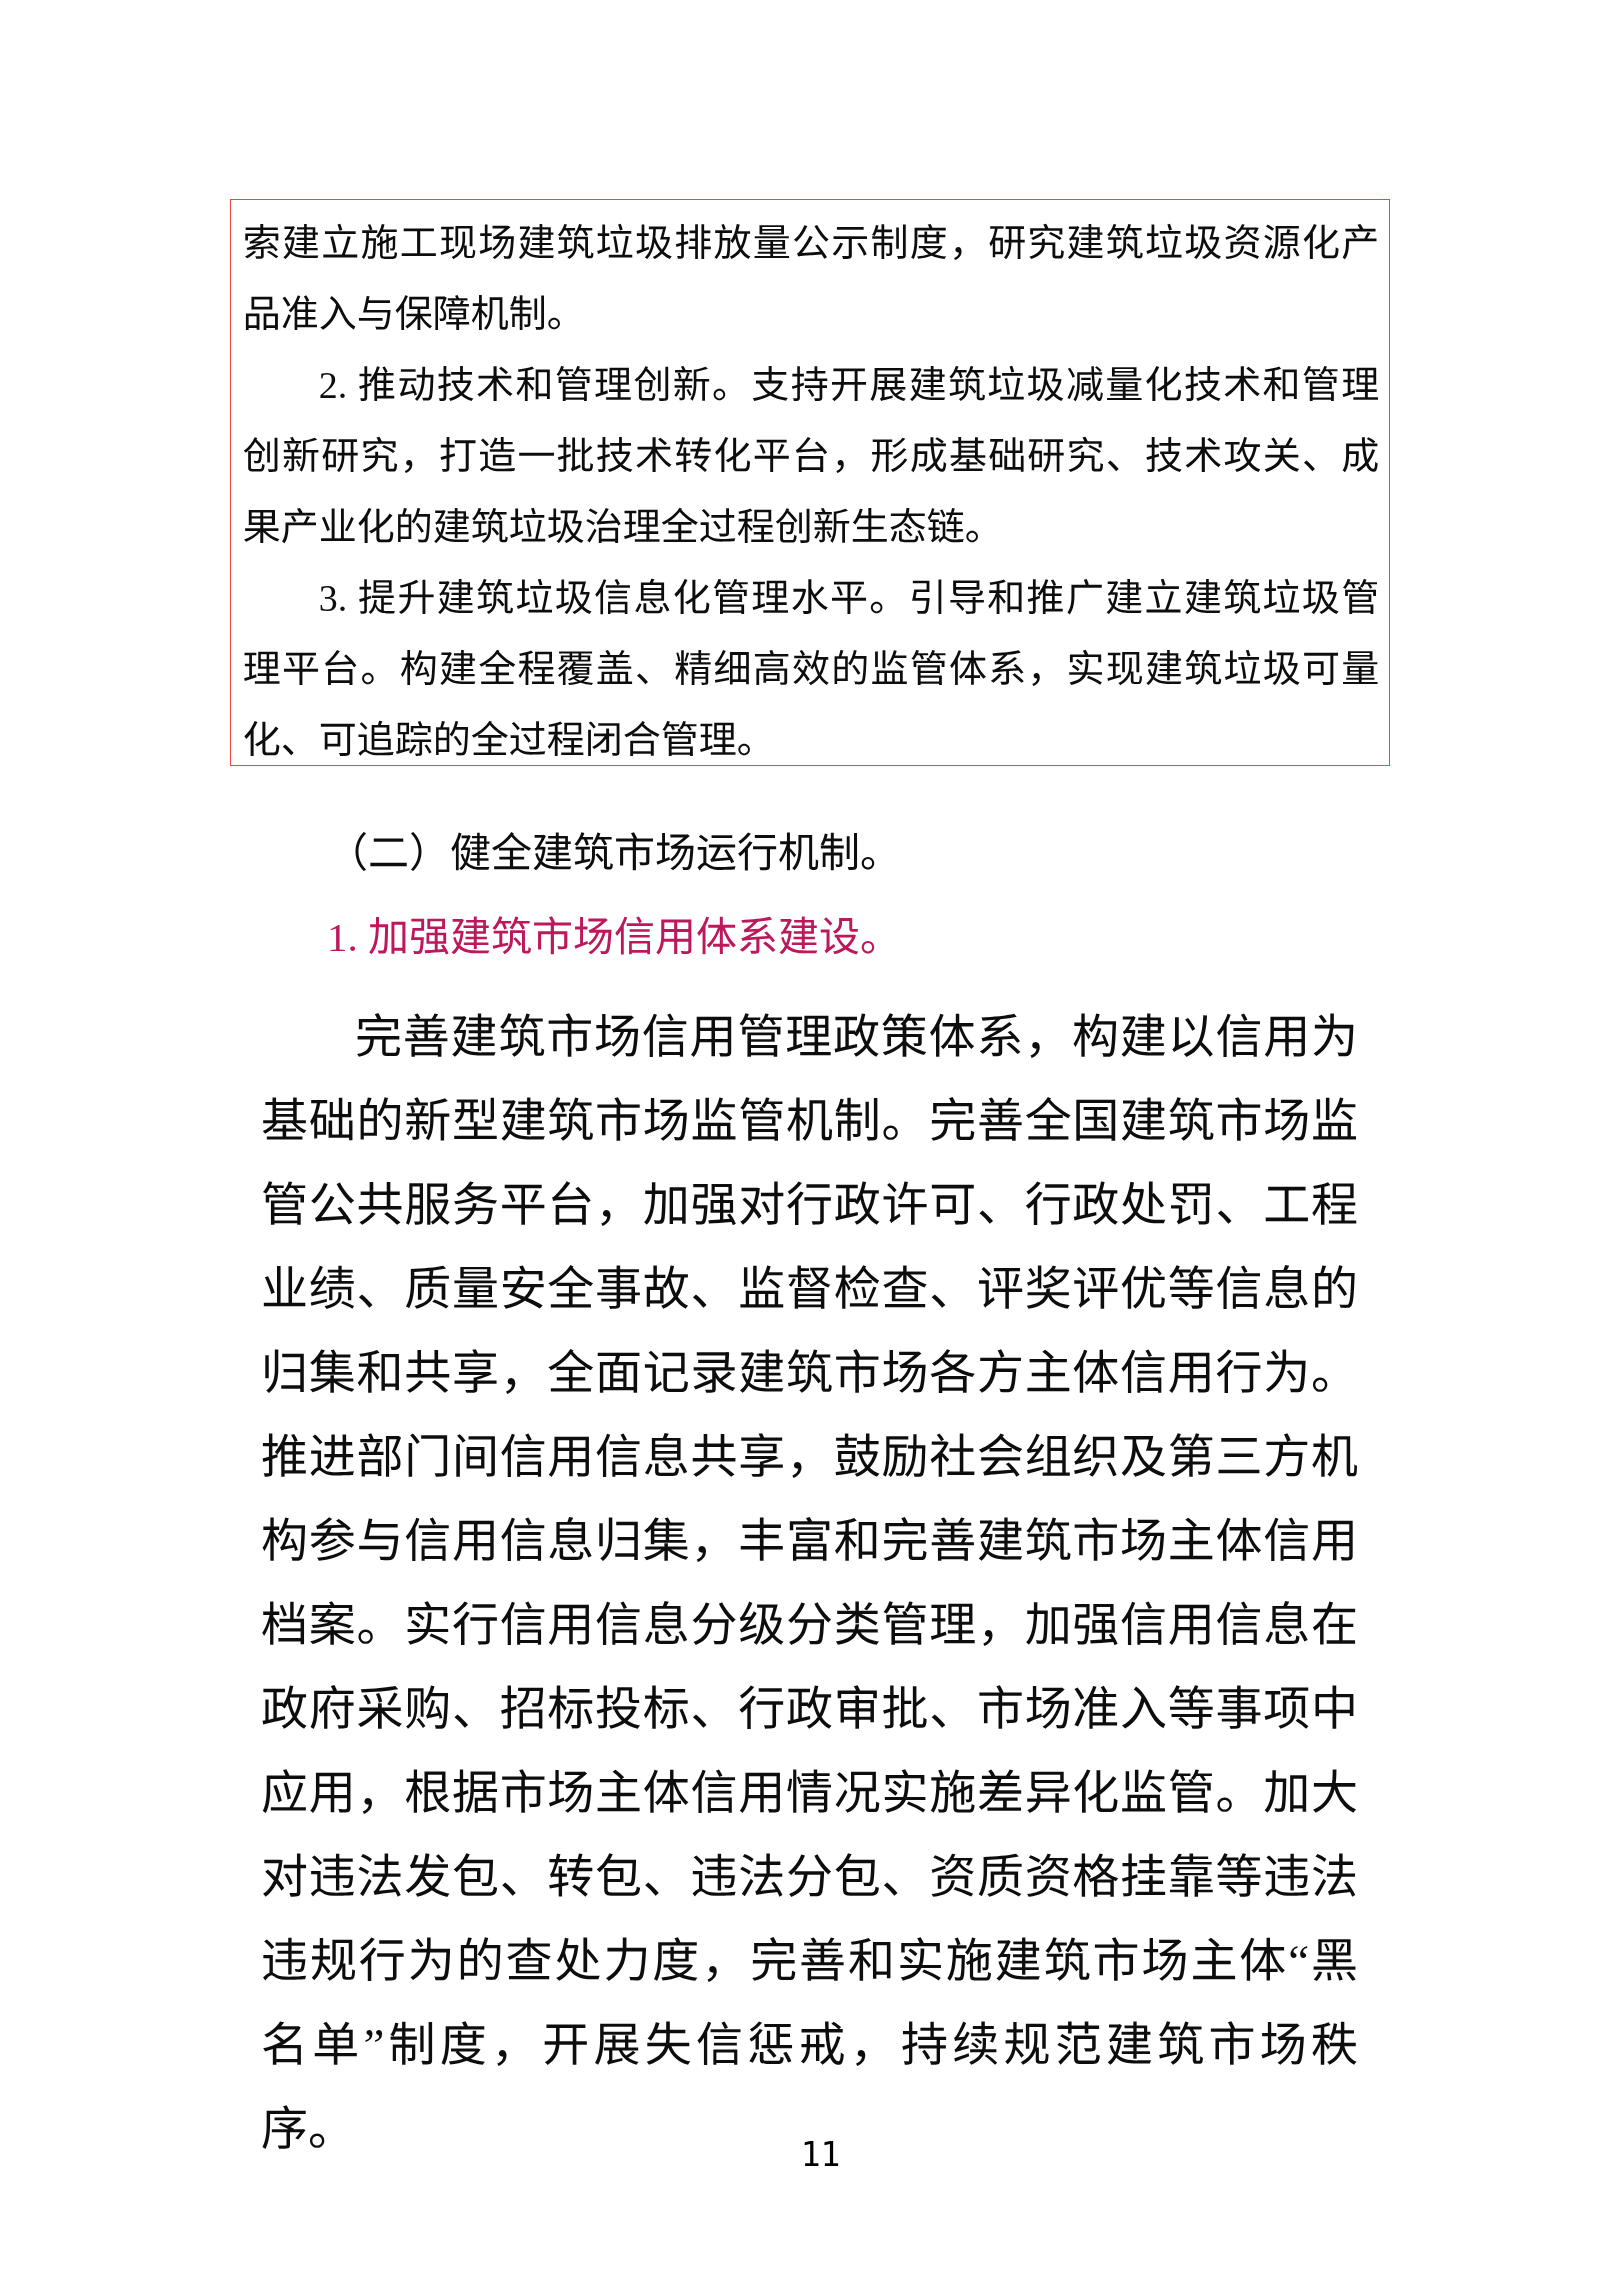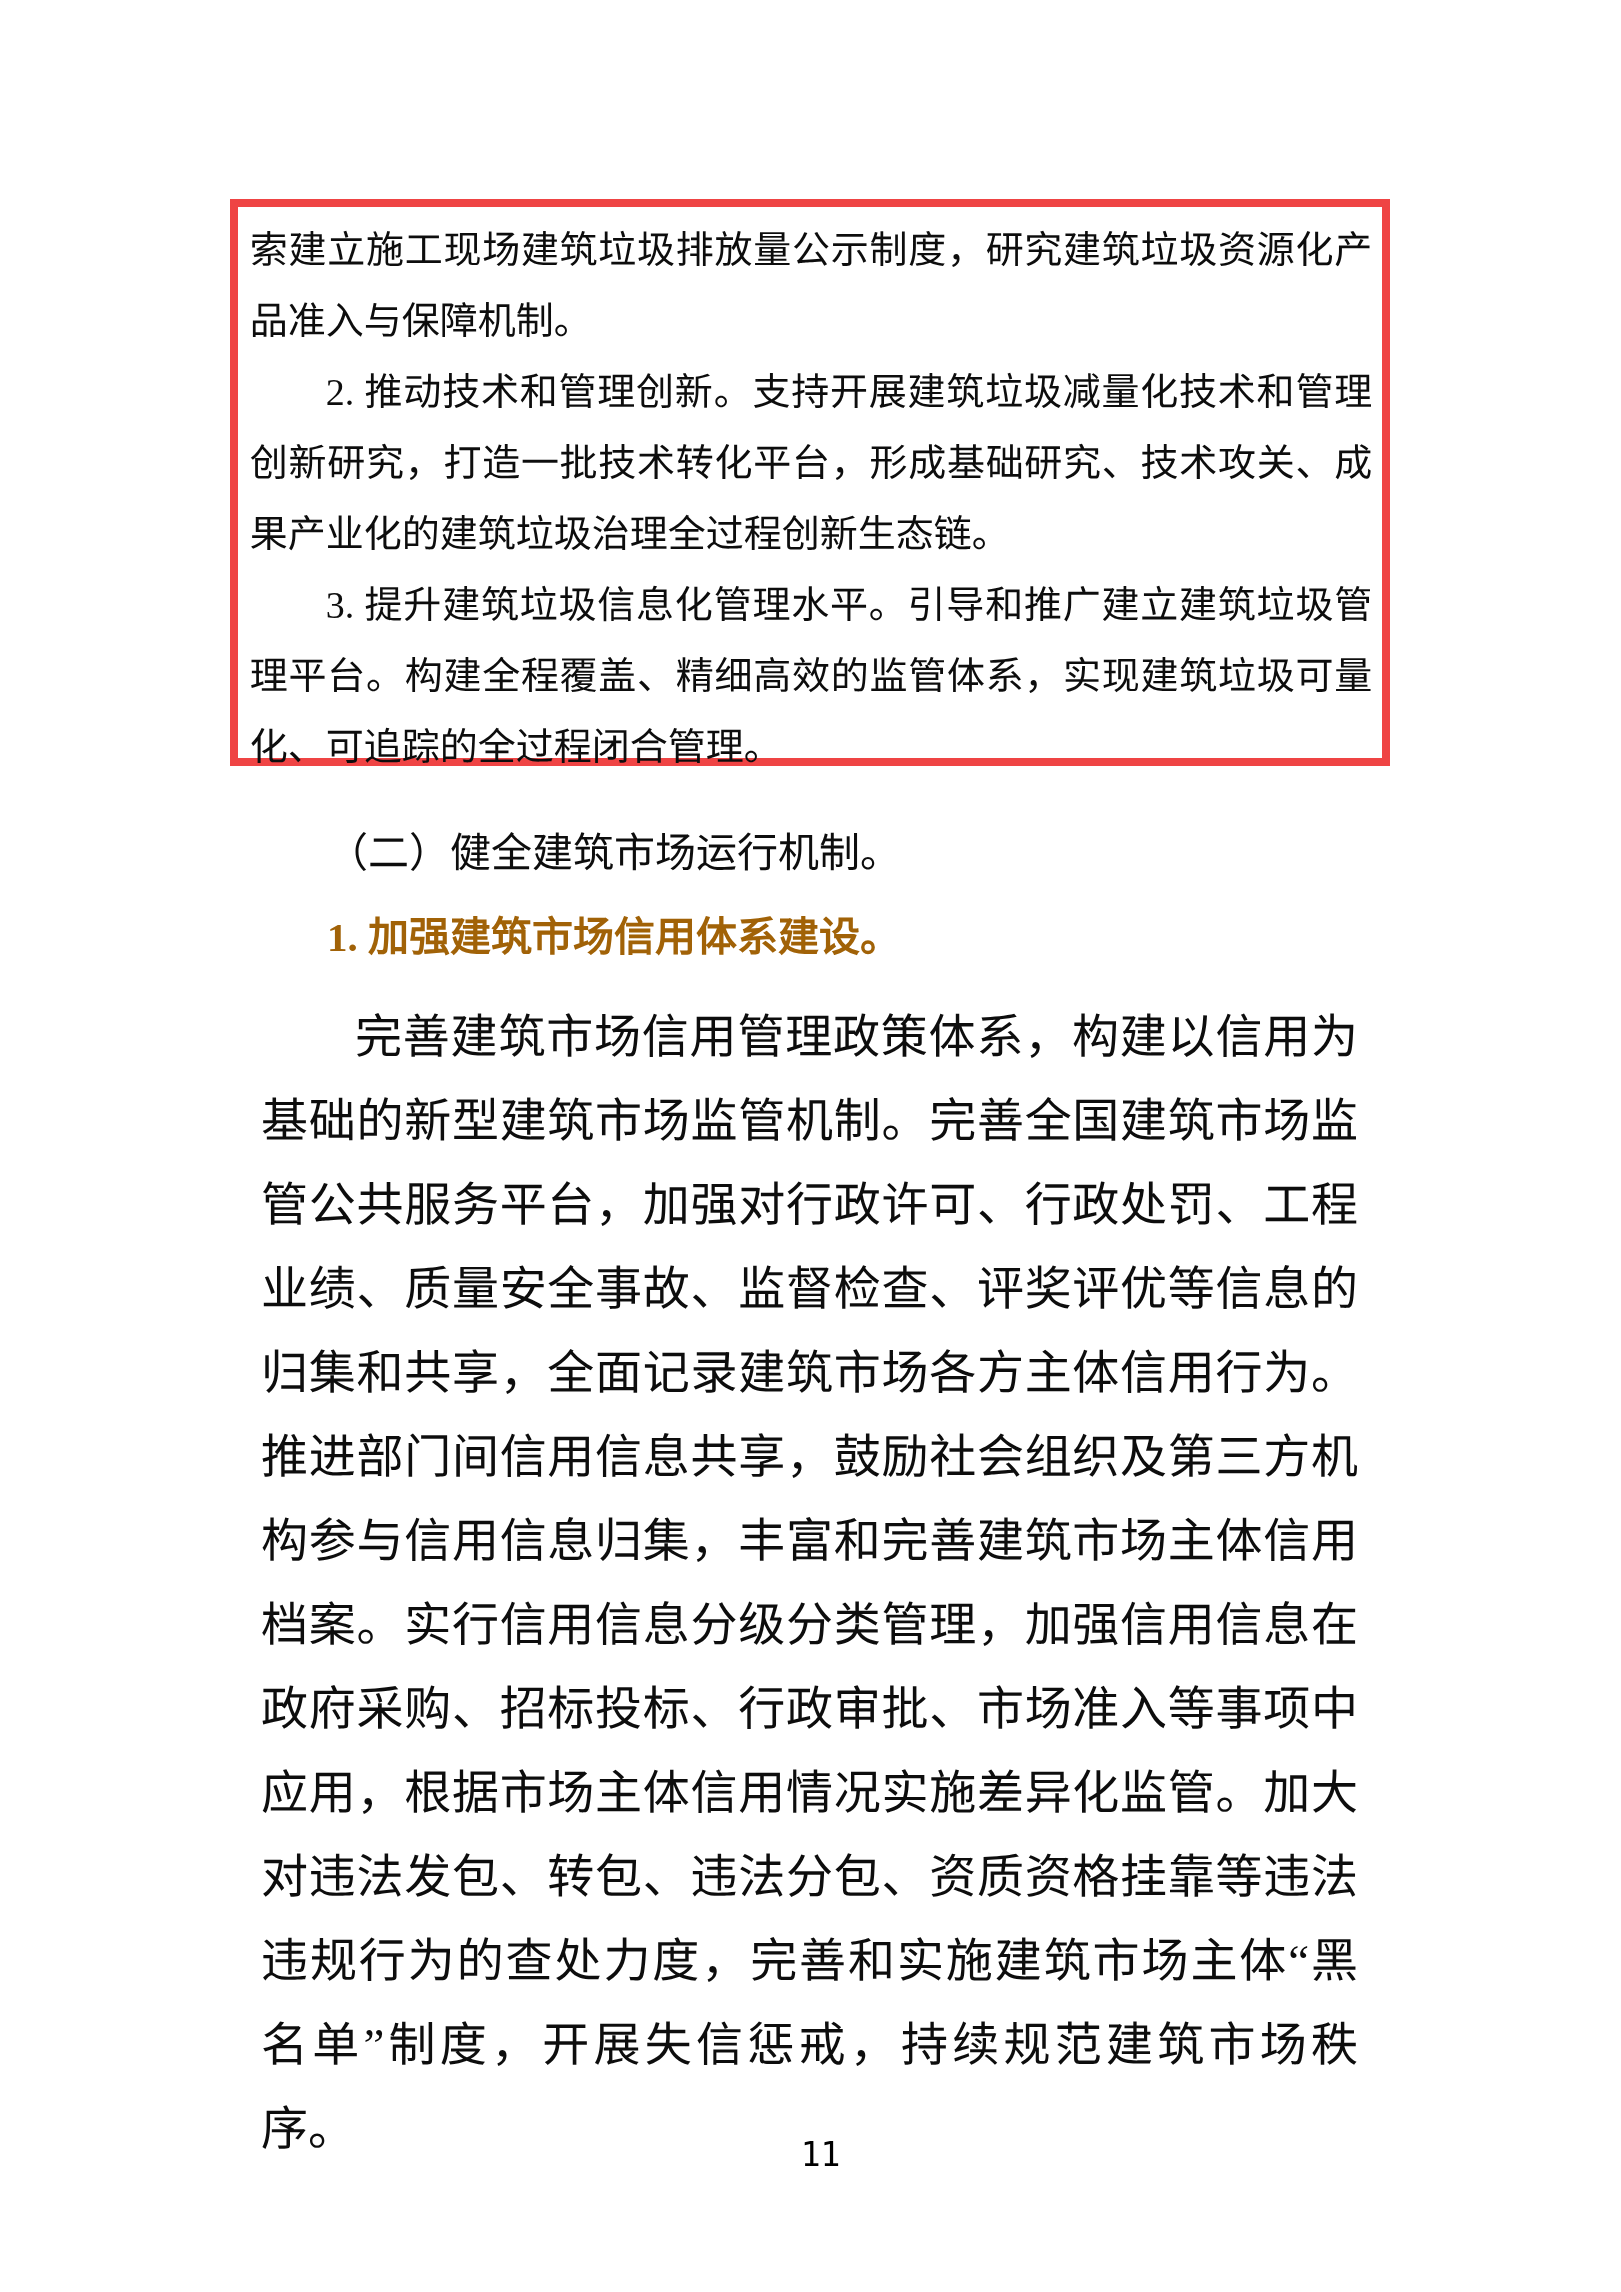--- a/index.html
+++ b/index.html
@@ -16,21 +16,21 @@
     font-family: "Liberation Serif", "DejaVu Serif", serif;
     overflow: hidden;
   }
   
   .doc-box {
     position: absolute;
     left: 230px;
     top: 199px;
     width: 1160px;
     height: 567px;
-    border: 8px solid #ef4444;
+    border: 1px solid #ef4444;
     box-sizing: border-box;
     padding: 7.8px 9.8px 0 11.8px;
     overflow: visible;
   }
   .doc-box p {
     margin: 0;
     font-size: 38px;
     line-height: 71px;
     text-align: justify;
     text-justify: inter-character;
@@ -52,23 +52,23 @@
     font-size: 41px;
     line-height: 84px;
     font-weight: 400;
     text-indent: 2em;
     color: #0d0d0d;
   }
   .page-body .h-sub {
     margin: 0;
     font-size: 41px;
     line-height: 84px;
-    font-weight: 700;
+    font-weight: 400;
     text-indent: 2em;
-    color: #a16207;
+    color: #be185d;
   }
   .page-body .body-para {
     margin: 16px;
     font-size: 47px;
     line-height: 84px;
     text-indent: 2em;
     text-align: justify;
     text-justify: inter-character;
     word-break: break-all;
     color: #0d0d0d;

